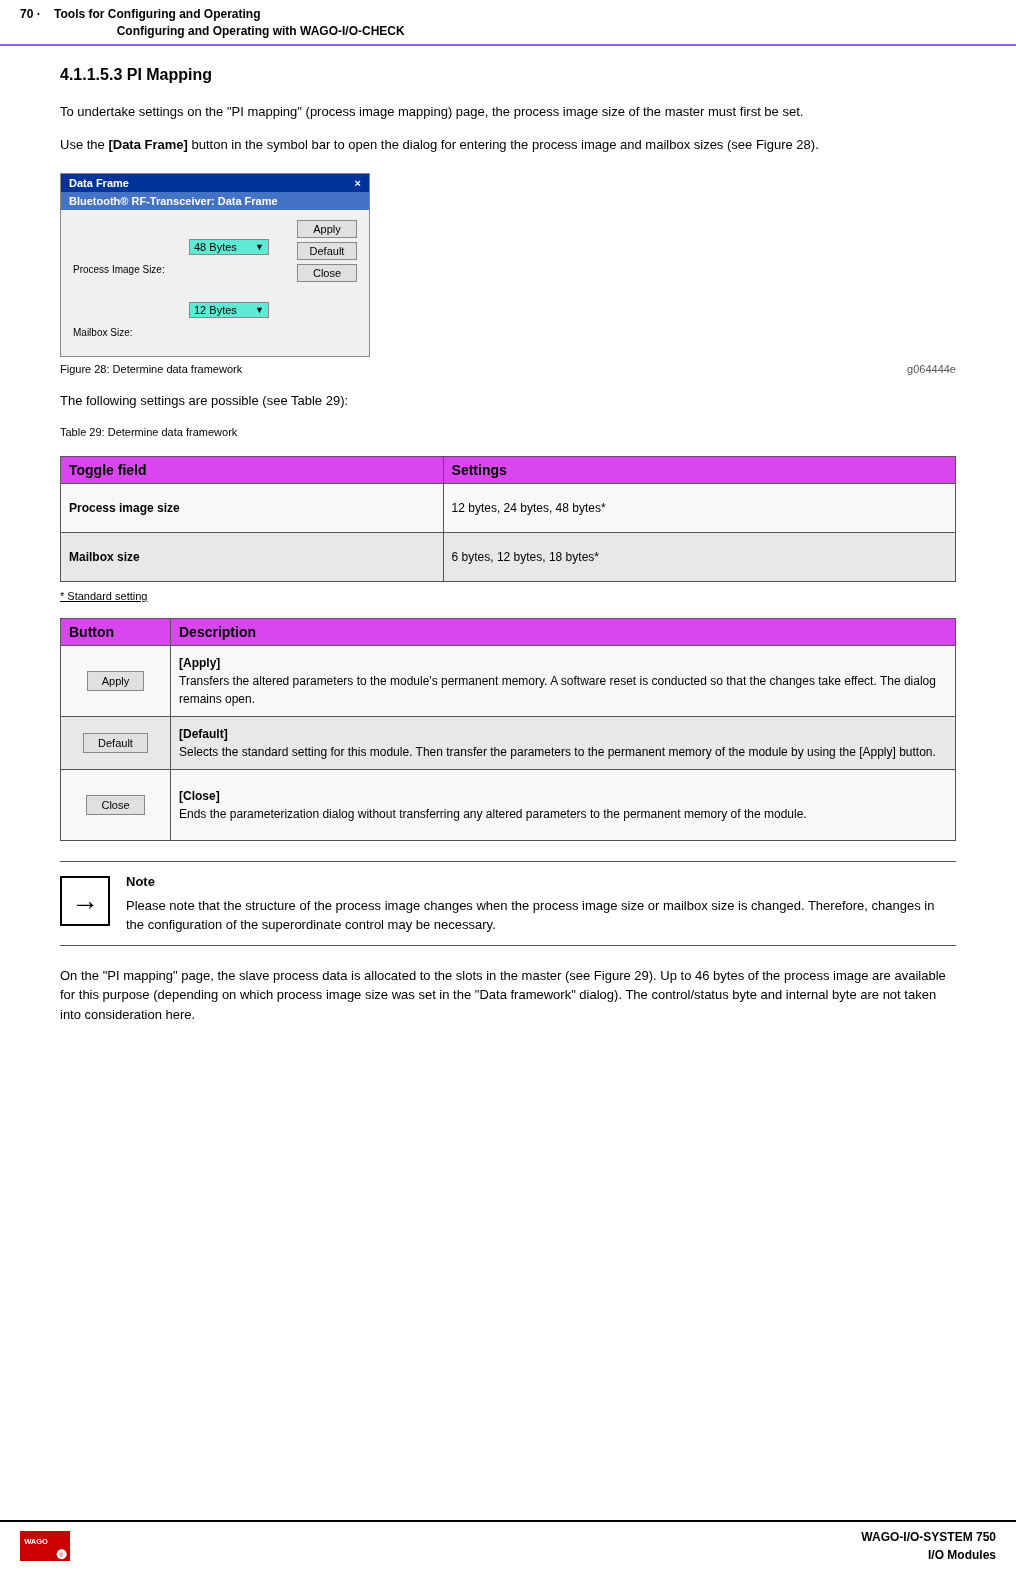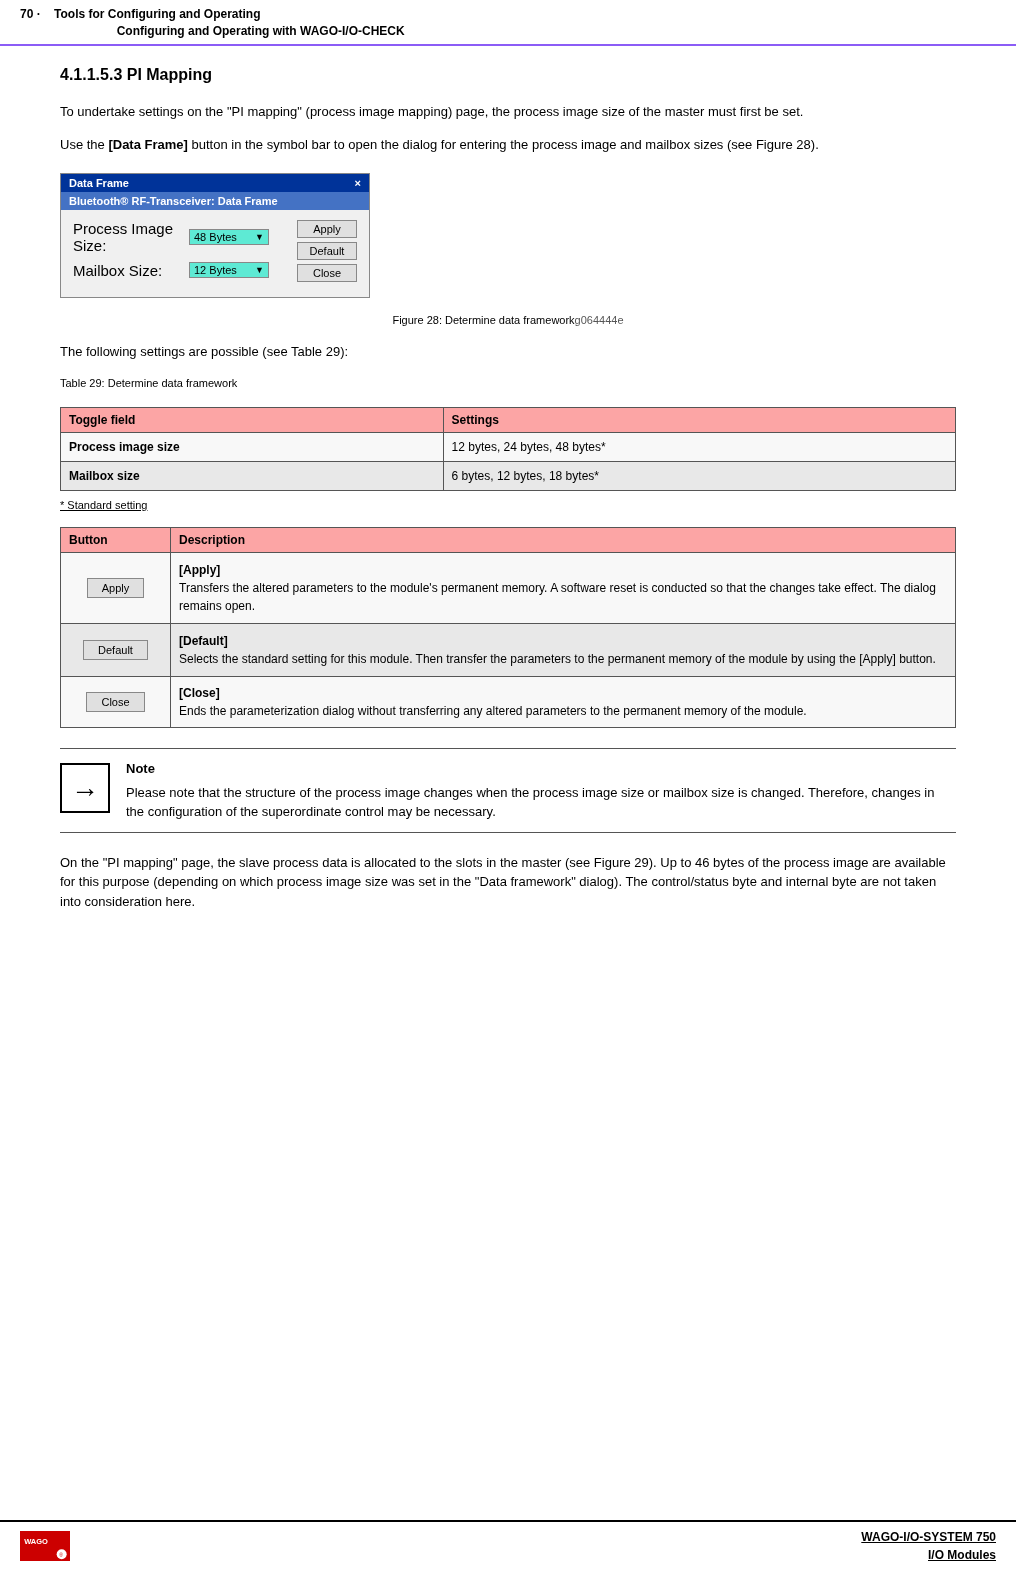--- a/index.html
+++ b/index.html
@@ -35,21 +35,20 @@
     .page-footer {
       position: absolute;
       bottom: 0;
       left: 0;
       right: 0;
       border-top: 2px solid #000;
       padding: 6px 20px;
       display: flex;
       justify-content: space-between;
       align-items: center;
-      text-decoration: underline;
     }
     .footer-logo {
       width: 50px;
       height: 30px;
     }
     .footer-right {
       font-size: 12px;
       font-weight: bold;
       text-align: right;
       line-height: 1.5;
@@ -102,23 +101,24 @@
     .dialog-body {
       background: #f0f0f0;
       padding: 10px 12px;
     }
     .dialog-row {
       display: flex;
       align-items: center;
       margin-bottom: 8px;
     }
     .dialog-label {
-      font-size: 15px;
+      font-size: 10px;
       width: 116px;
       flex-shrink: 0;
+      margin-top: 44px;
     }
     .dialog-select {
       background: #5eead4;
       border: 1px solid #888;
       font-size: 11px;
       padding: 1px 4px;
       width: 80px;
       display: flex;
       align-items: center;
       justify-content: space-between;
@@ -136,23 +136,23 @@
       background: #e0e0e0;
       border: 1px solid #888;
       font-size: 11px;
       padding: 2px 10px;
       text-align: center;
       min-width: 60px;
       cursor: pointer;
     }
     .figure-caption {
       font-size: 11px;
-      margin-top: 16px;
-      display: flex;
-      justify-content: center;
+      margin-top: 6px;
+      display: flex;
+      justify-content: space-between;
     }
     .figure-caption-right {
       font-size: 11px;
       color: #555;
     }
 
     
     p.body-text {
       margin-bottom: 14px;
     }
@@ -163,30 +163,30 @@
       margin-bottom: 18px;
       margin-top: 16px;
     }
     table {
       width: 100%;
       border-collapse: collapse;
       font-size: 13px;
       margin-bottom: 8px;
     }
     table th {
-      background: #fca5a5;
+      background: #d946ef;
       border: 1px solid #555;
       padding: 5px 8px;
       text-align: left;
       font-weight: bold;
-      font-size: 12px;
+      font-size: 14px;
     }
     table td {
       border: 1px solid #555;
-      padding: 7px 8px;
+      padding: 17px 8px;
       font-size: 12px;
     }
     table tr:nth-child(even) td {
       background: #e8e8e8;
     }
     table tr:nth-child(odd) td {
       background: #f8f8f8;
     }
 
     .footnote {

